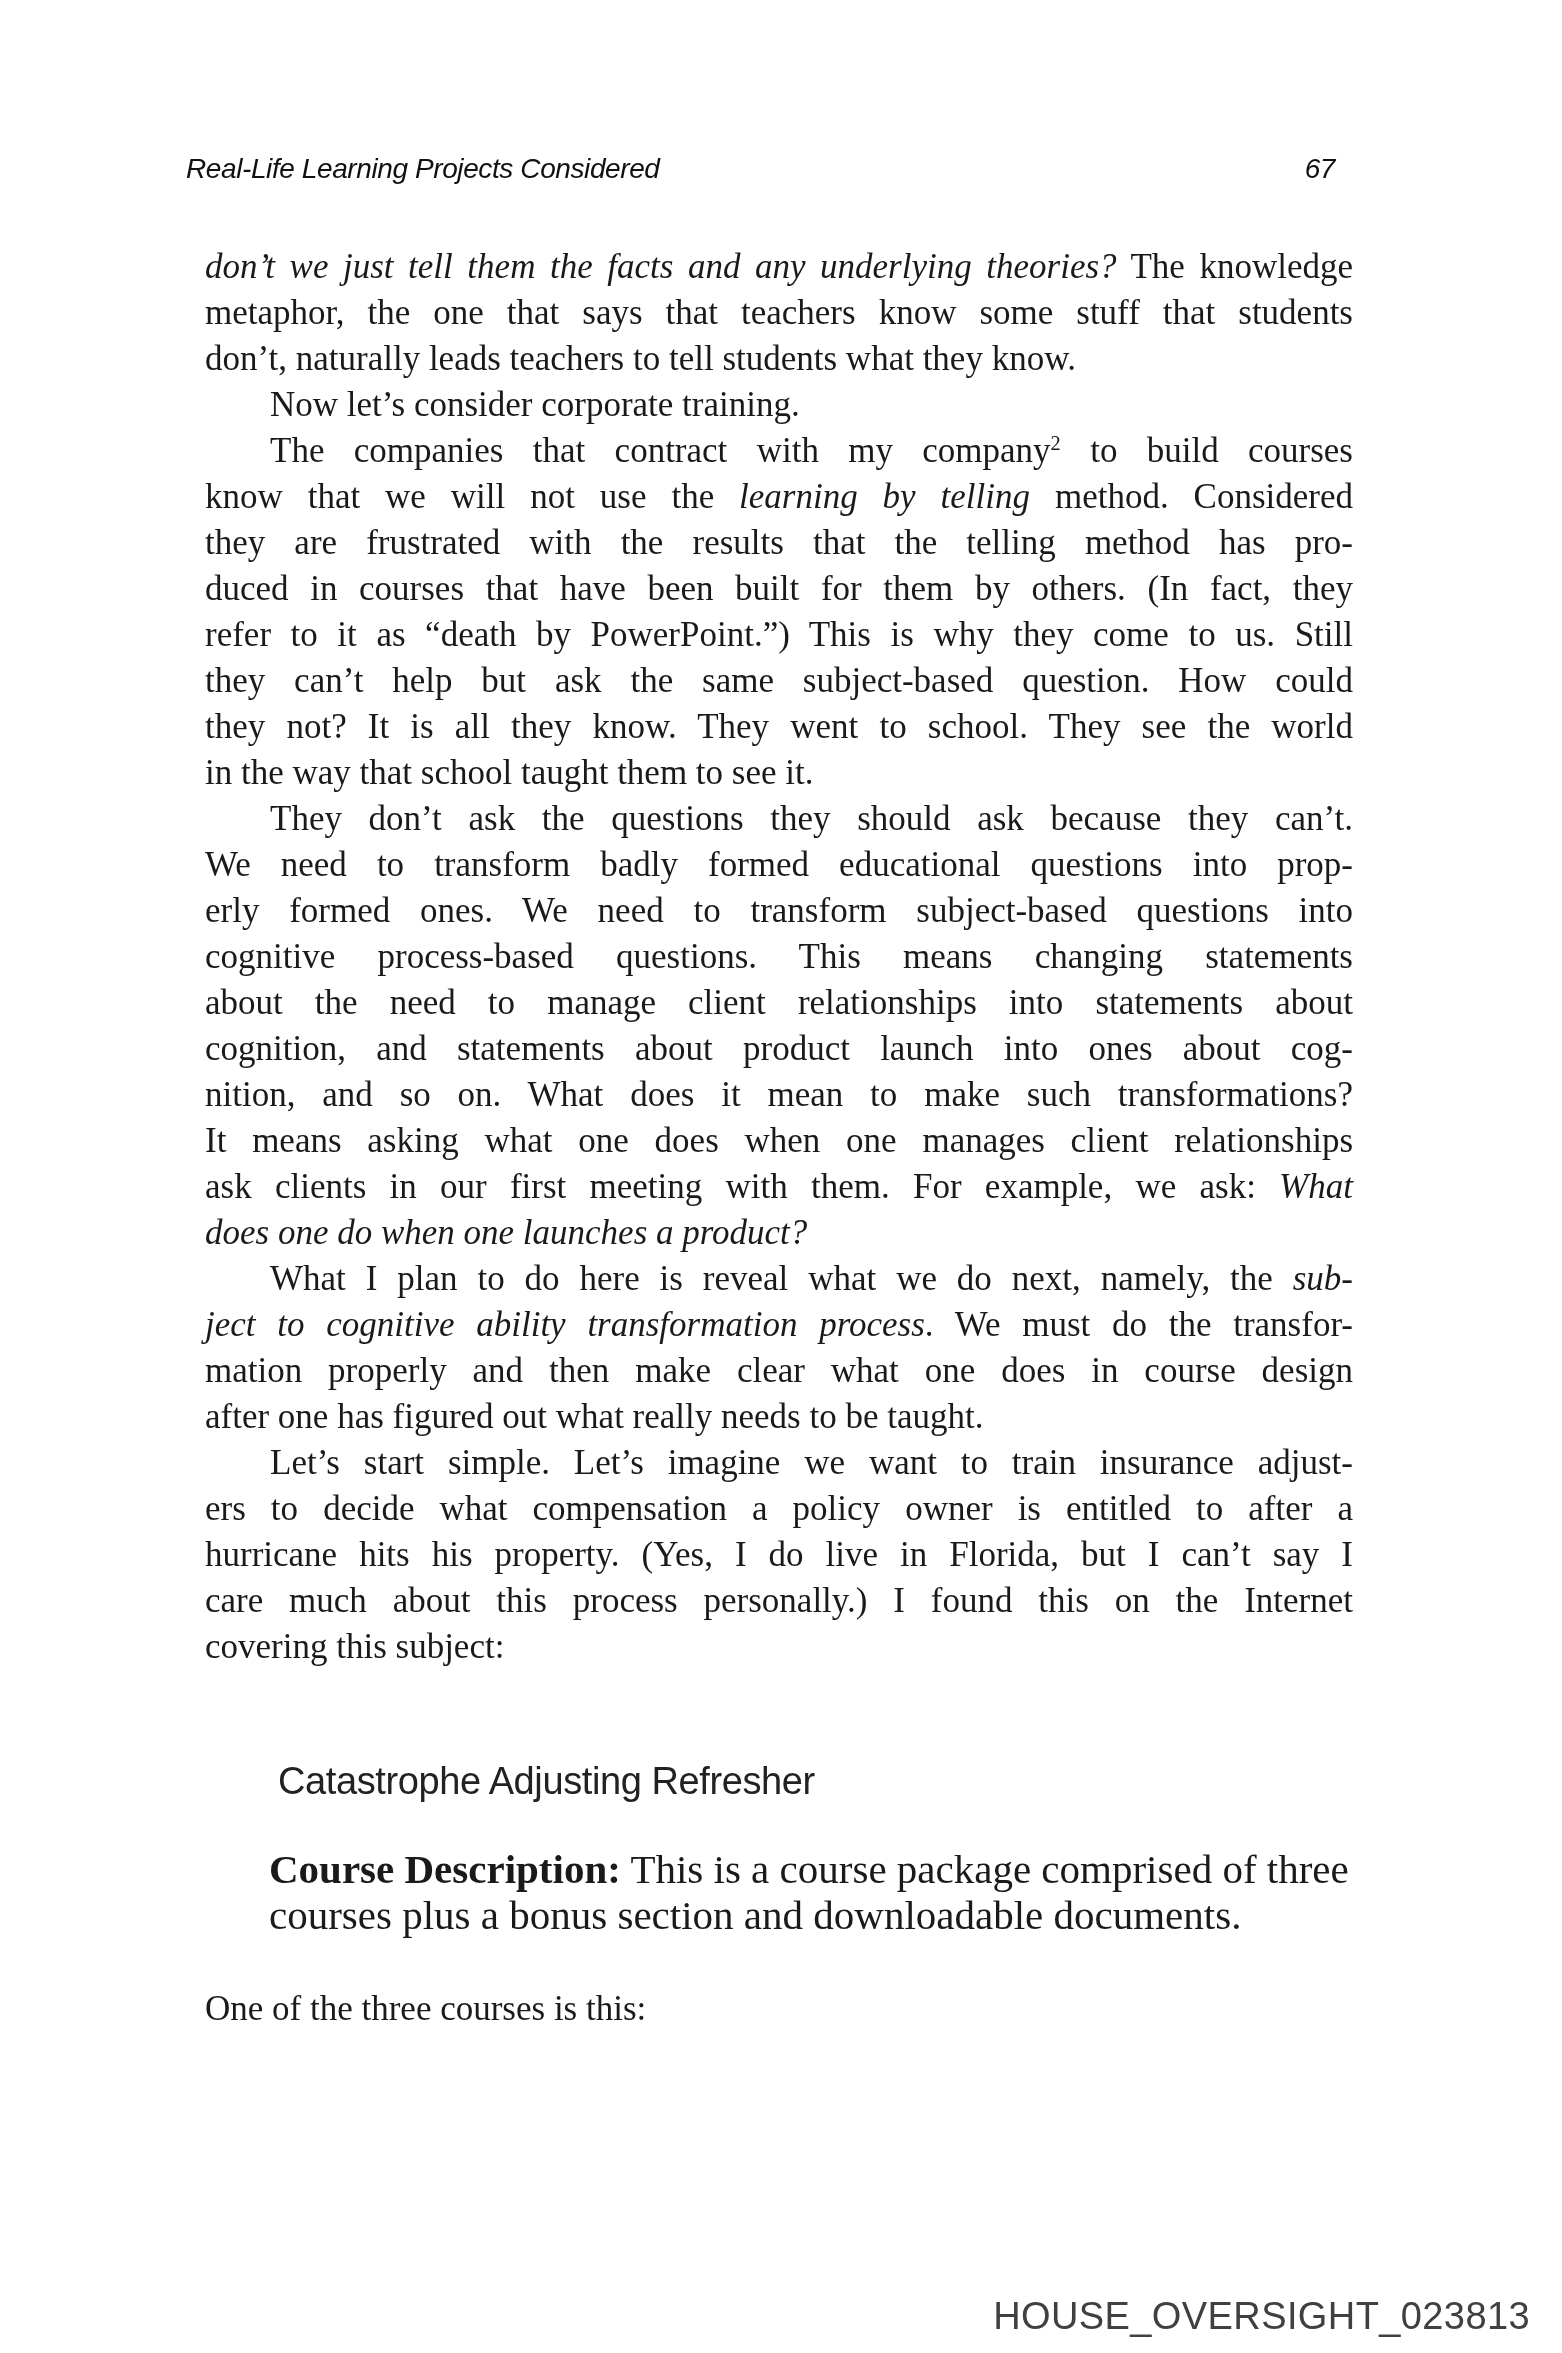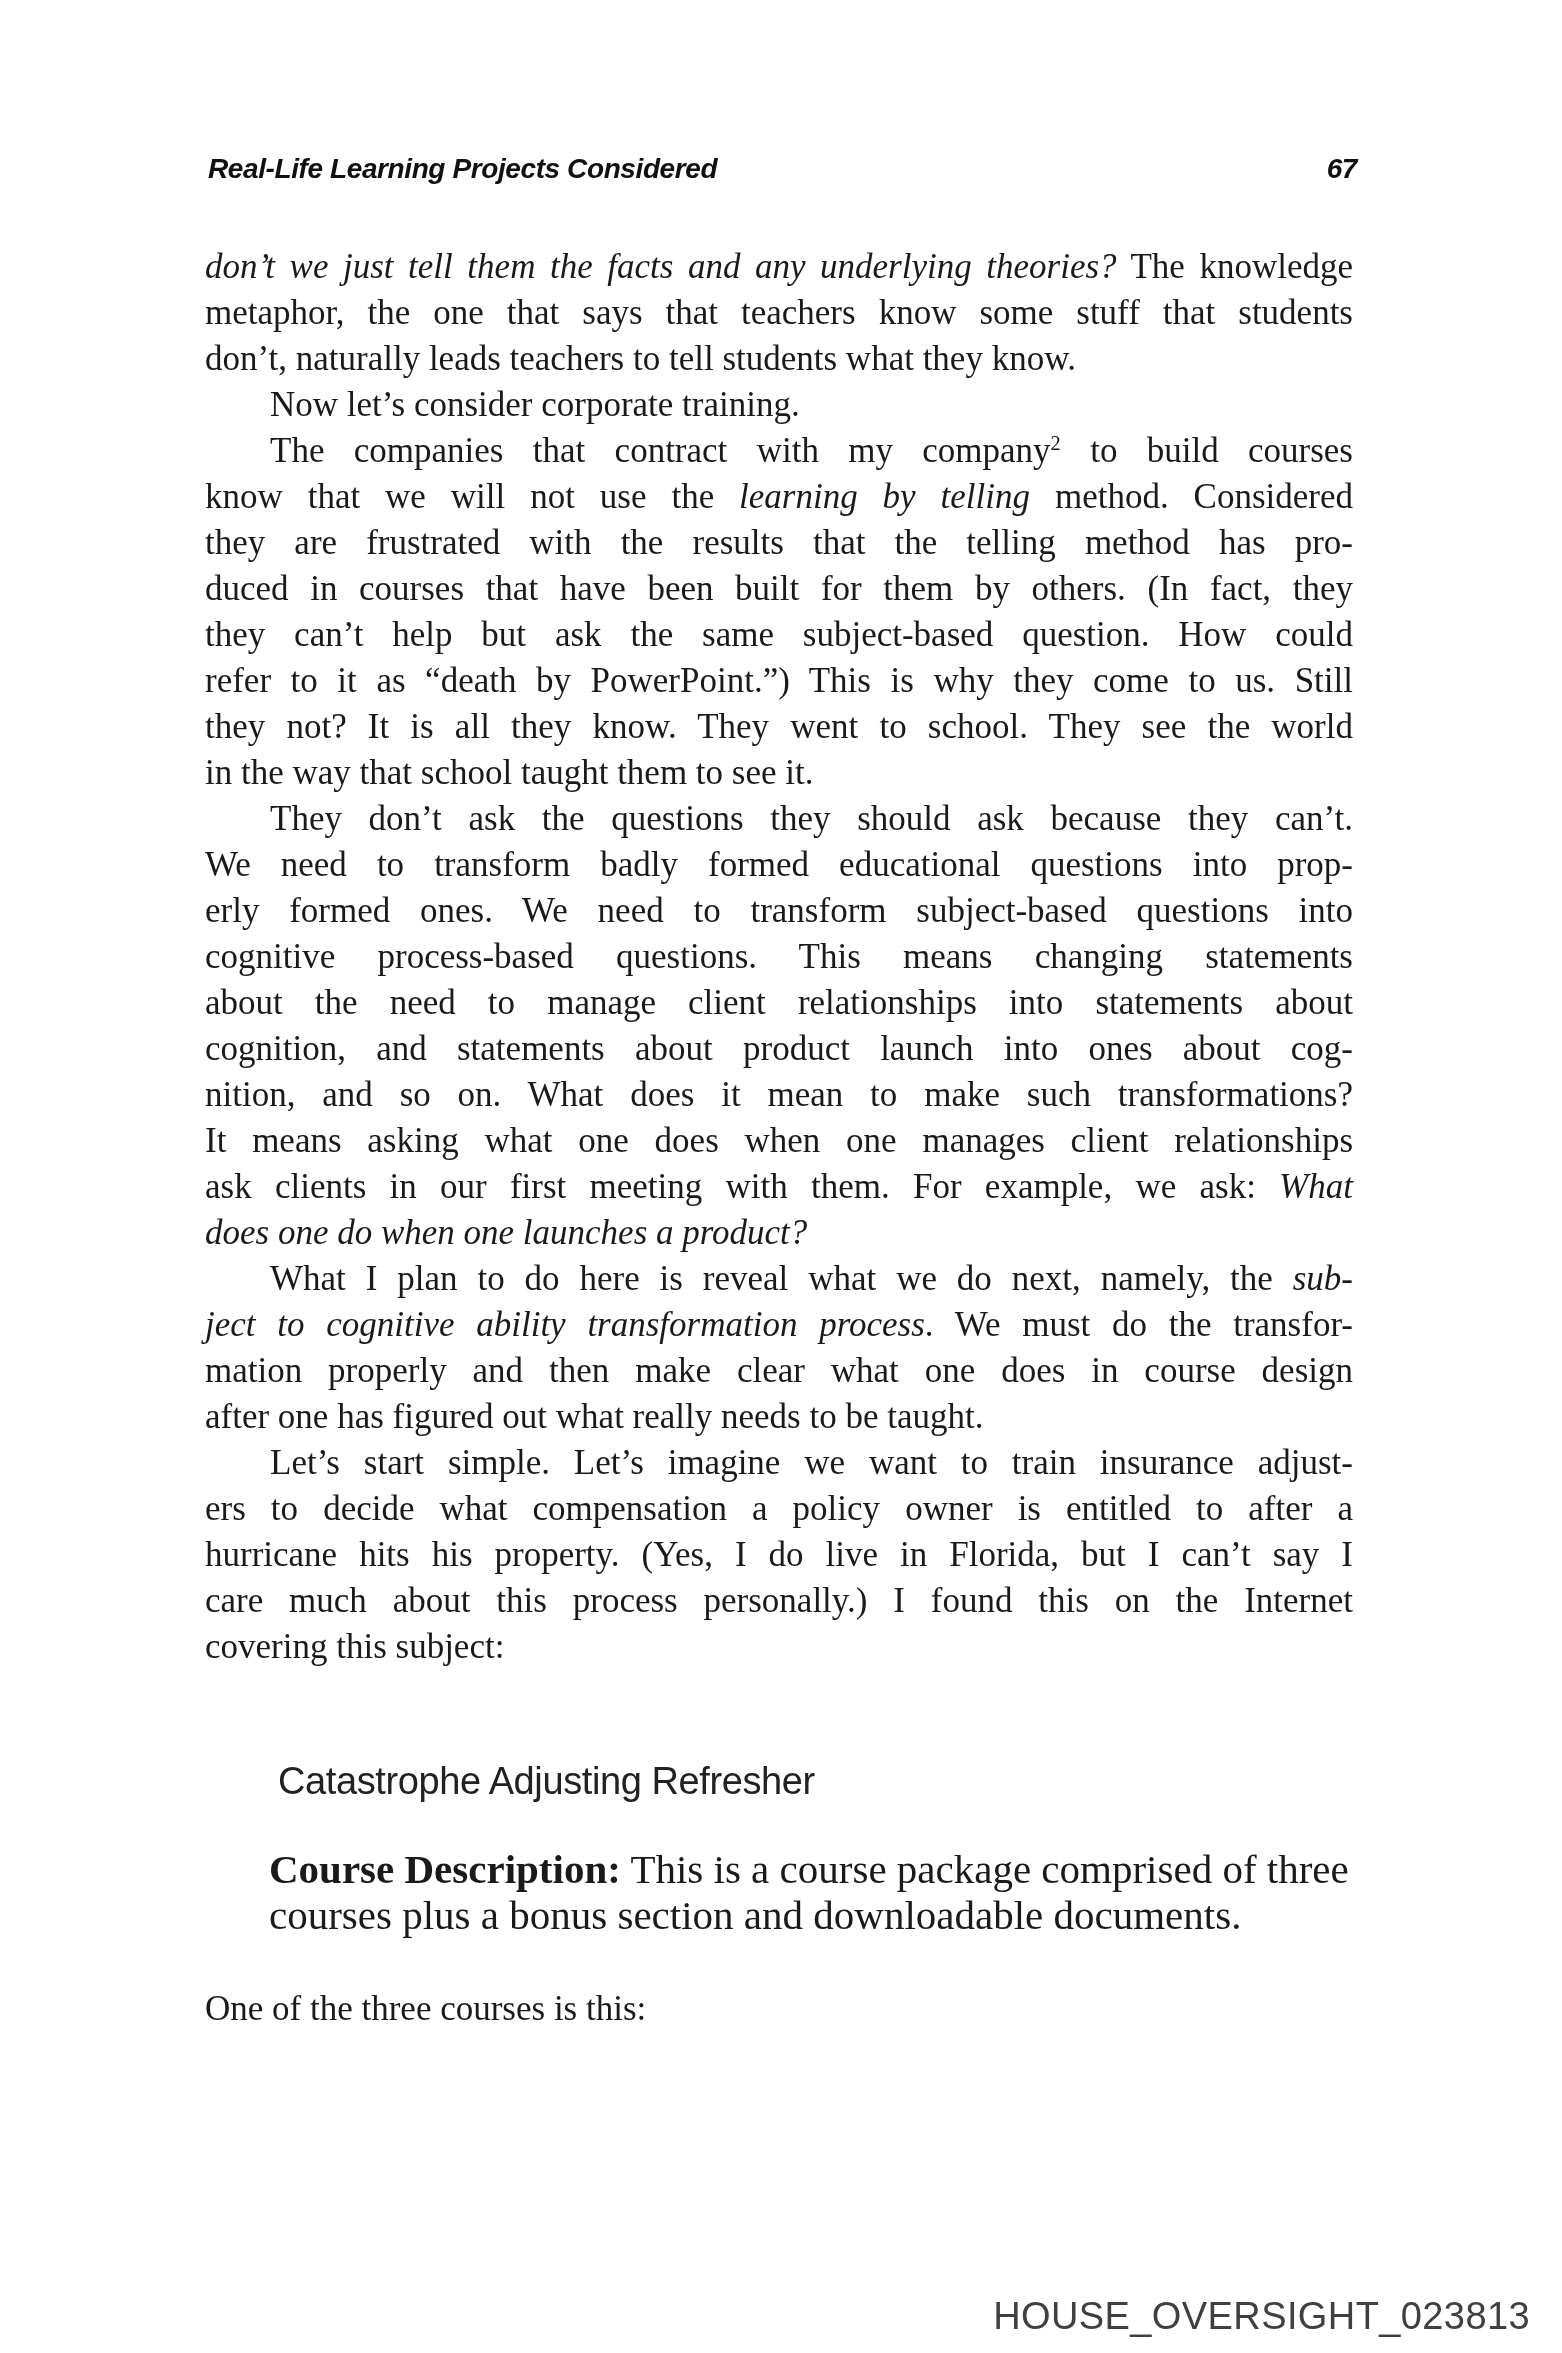--- a/index.html
+++ b/index.html
@@ -1,19 +1,19 @@
 <!DOCTYPE html>
 <html style="font-size:13.6px"><head>
   <meta charset="utf-8">
   <style>
     html, body { margin: 0; padding: 0; background: #ffffff; }
     body { width: 1562px; height: 2354px; position: relative; overflow: hidden; color: #1a1a1a; }
     .running-head {
-      position: absolute; left: 208px; top: 153px; width: 1149px; height: 43px;
-      font-family: "Liberation Sans", sans-serif; font-weight: bold; font-style: italic;
+      position: absolute; left: 186px; top: 153px; width: 1149px; height: 43px;
+      font-family: "Liberation Sans", sans-serif; font-weight: normal; font-style: italic;
       font-size: 28px; letter-spacing: -0.4px; color: #111;
     }
     .running-head .title { position: absolute; left: 0; top: 0; }
     .running-head .page-num { position: absolute; right: 0; top: 0; }
     .body-text {
       position: absolute; left: 205px; top: 244px; width: 1148px;
       font-family: "Liberation Serif", serif; font-size: 35px; color: #1a1a1a;
     }
     .line { height: 46px; line-height: 46px; white-space: nowrap; text-align: justify; text-align-last: justify; }
     .line.last { text-align-last: left; }
@@ -50,22 +50,22 @@
 
 <div class="body-text" id="body-text">
     <div class="line"><i>don’t we just tell them the facts and any underlying theories?</i><span> The knowledge</span></div>
     <div class="line"><span>metaphor, the one that says that teachers know some stuff that students</span></div>
     <div class="line last"><span>don’t, naturally leads teachers to tell students what they know.</span></div>
     <div class="line indent last"><span>Now let’s consider corporate training.</span></div>
     <div class="line indent"><span>The companies that contract with my company</span><sup>2</sup><span> to build courses</span></div>
     <div class="line"><span>know that we will not use the </span><i>learning by telling</i><span> method. Considered</span></div>
     <div class="line"><span>they are frustrated with the results that the telling method has pro-</span></div>
     <div class="line"><span>duced in courses that have been built for them by others. (In fact, they</span></div>
+    <div class="line"><span>refer to it as “death by PowerPoint.”) This is why they come to us. Still</span></div>
     <div class="line"><span>they can’t help but ask the same subject-based question. How could</span></div>
-    <div class="line"><span>refer to it as “death by PowerPoint.”) This is why they come to us. Still</span></div>
     <div class="line"><span>they not? It is all they know. They went to school. They see the world</span></div>
     <div class="line last"><span>in the way that school taught them to see it.</span></div>
     <div class="line indent"><span>They don’t ask the questions they should ask because they can’t.</span></div>
     <div class="line"><span>We need to transform badly formed educational questions into prop-</span></div>
     <div class="line"><span>erly formed ones. We need to transform subject-based questions into</span></div>
     <div class="line"><span>cognitive process-based questions. This means changing statements</span></div>
     <div class="line"><span>about the need to manage client relationships into statements about</span></div>
     <div class="line"><span>cognition, and statements about product launch into ones about cog-</span></div>
     <div class="line"><span>nition, and so on. What does it mean to make such transformations?</span></div>
     <div class="line"><span>It means asking what one does when one manages client relationships</span></div>

